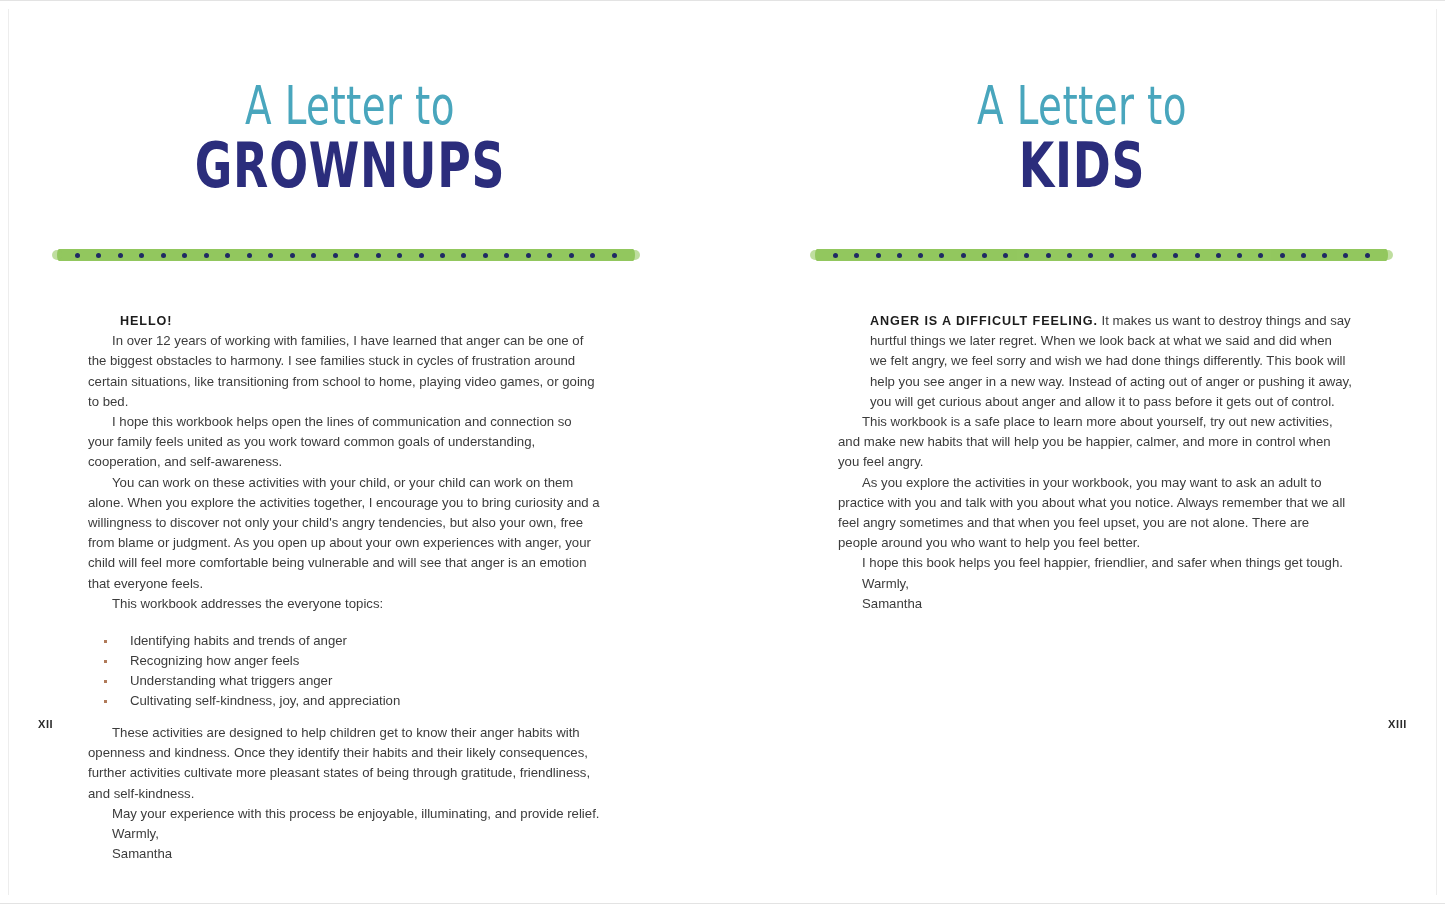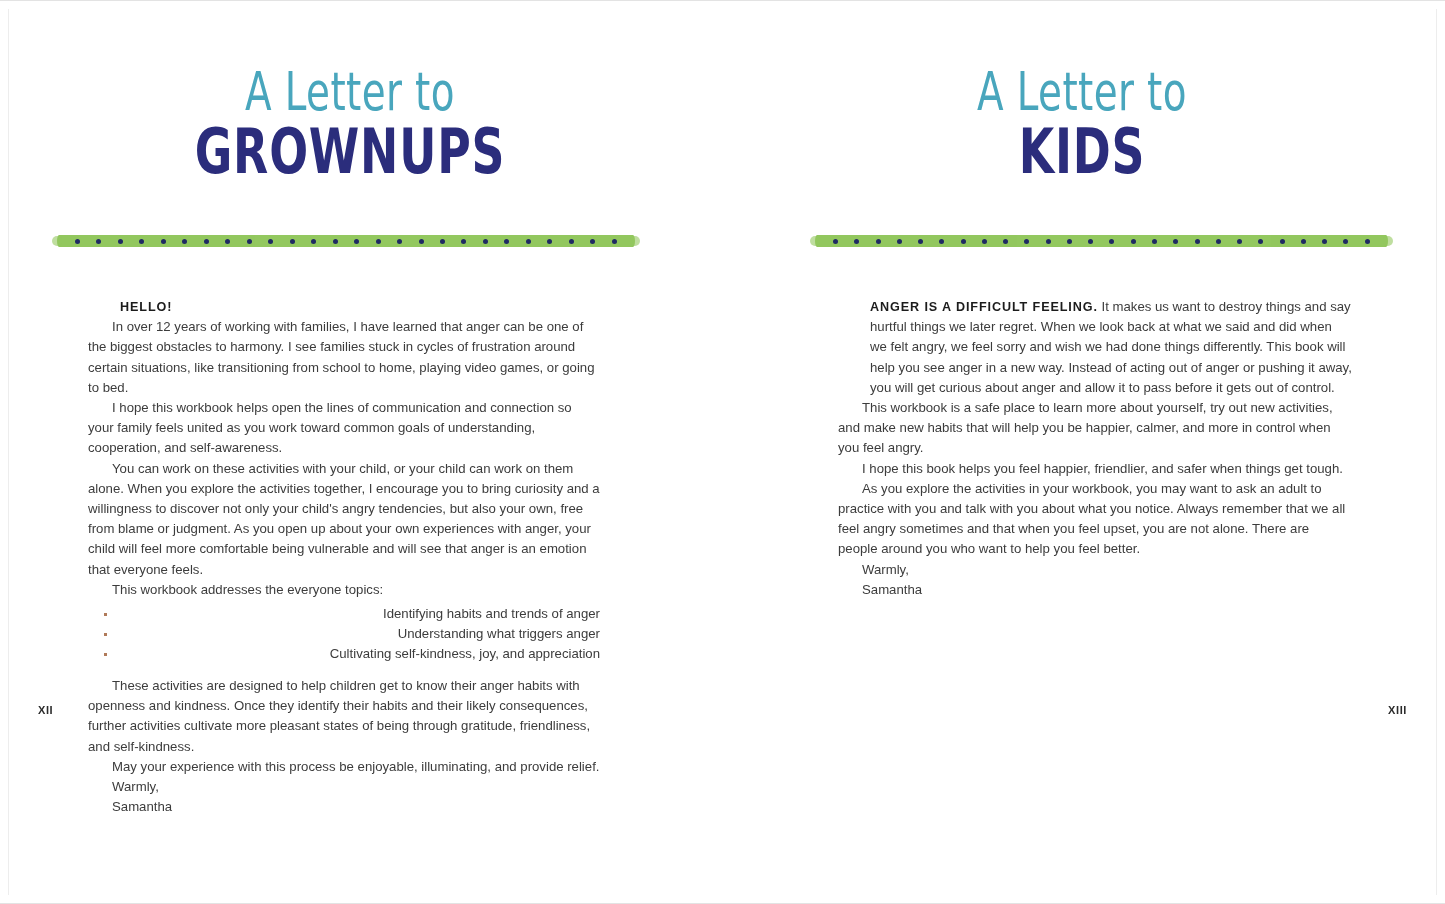--- a/index.html
+++ b/index.html
@@ -31,21 +31,21 @@
   .page-edge-right {
     position: absolute;
     right: 8px;
     top: 8px;
     bottom: 8px;
     width: 1px;
     background: #ededed;
   }
   .page {
     position: absolute;
-    top: 0;
+    top: 14px;
     height: 764px;
     box-sizing: border-box;
   }
   .page.left  { left: 0;   width: 722px; }
   .page.right { left: 722px; width: 723px; }
 
   
   .heading {
     text-align: center;
     margin: 0;
@@ -141,23 +141,22 @@
     font-size: 12.6px;
   }
   p.para {
     margin: 0;
     text-indent: 24px;
   }
   p.para.noindent { text-indent: 0; padding-left: 32px; }
 
   ul.topics {
     list-style: none;
-    margin: 4px 0 12px 0;
+    margin: 17px 0 12px 0;
     padding: 0 0 0 16px;
-    text-align: right;
   }
   ul.topics li {
     position: relative;
     padding-left: 26px;
     line-height: 20px;
     color: #3c3c3c;
   }
   ul.topics li::before {
     content: "";
     position: absolute;
@@ -235,20 +234,21 @@
       <p class="para noindent">
         <span class="lead-label">HELLO!</span>
       </p>
       <p class="para">In over 12 years of working with families, I have learned that anger can be one of the biggest obstacles to harmony. I see families stuck in cycles of frustration around certain situations, like transitioning from school to home, playing video games, or going to bed.</p>
       <p class="para">I hope this workbook helps open the lines of communication and connection so your family feels united as you work toward common goals of understanding, cooperation, and self-awareness.</p>
       <p class="para">You can work on these activities with your child, or your child can work on them alone. When you explore the activities together, I encourage you to bring curiosity and a willingness to discover not only your child's angry tendencies, but also your own, free from blame or judgment. As you open up about your own experiences with anger, your child will feel more comfortable being vulnerable and will see that anger is an emotion that everyone feels.</p>
       <p class="para">This workbook addresses the everyone topics:</p>
 
       <ul class="topics">
         <li>Identifying habits and trends of anger</li>
+        <li>Recognizing how anger feels</li>
         <li>Understanding what triggers anger</li>
         <li>Cultivating self-kindness, joy, and appreciation</li>
       </ul>
 
       <p class="para">These activities are designed to help children get to know their anger habits with openness and kindness. Once they identify their habits and their likely consequences, further activities cultivate more pleasant states of being through gratitude, friendliness, and self-kindness.</p>
       <p class="para">May your experience with this process be enjoyable, illuminating, and provide relief.</p>
       <p class="para">Warmly,</p>
       <p class="para">Samantha</p>
     </div>
 
@@ -294,22 +294,22 @@
         <i></i>
           <i></i>
       </div>
     </div>
 
     <div class="body-col">
       <p class="para noindent">
         <span class="lead-label">ANGER IS A DIFFICULT FEELING.</span><span> It makes us want to destroy things and say hurtful things we later regret. When we look back at what we said and did when we felt angry, we feel sorry and wish we had done things differently. This book will help you see anger in a new way. Instead of acting out of anger or pushing it away, you will get curious about anger and allow it to pass before it gets out of control.</span>
       </p>
       <p class="para">This workbook is a safe place to learn more about yourself, try out new activities, and make new habits that will help you be happier, calmer, and more in control when you feel angry.</p>
+      <p class="para">As you explore the activities in your workbook, you may want to ask an adult to practice with you and talk with you about what you notice. Always remember that we all feel angry sometimes and that when you feel upset, you are not alone. There are people around you who want to help you feel better.</p>
       <p class="para">I hope this book helps you feel happier, friendlier, and safer when things get tough.</p>
-      <p class="para">As you explore the activities in your workbook, you may want to ask an adult to practice with you and talk with you about what you notice. Always remember that we all feel angry sometimes and that when you feel upset, you are not alone. There are people around you who want to help you feel better.</p>
       <p class="para">Warmly,</p>
       <p class="para">Samantha</p>
     </div>
 
     <div class="folio">xiii</div>
   </div>
 
 </div>
 
 </body></html>

